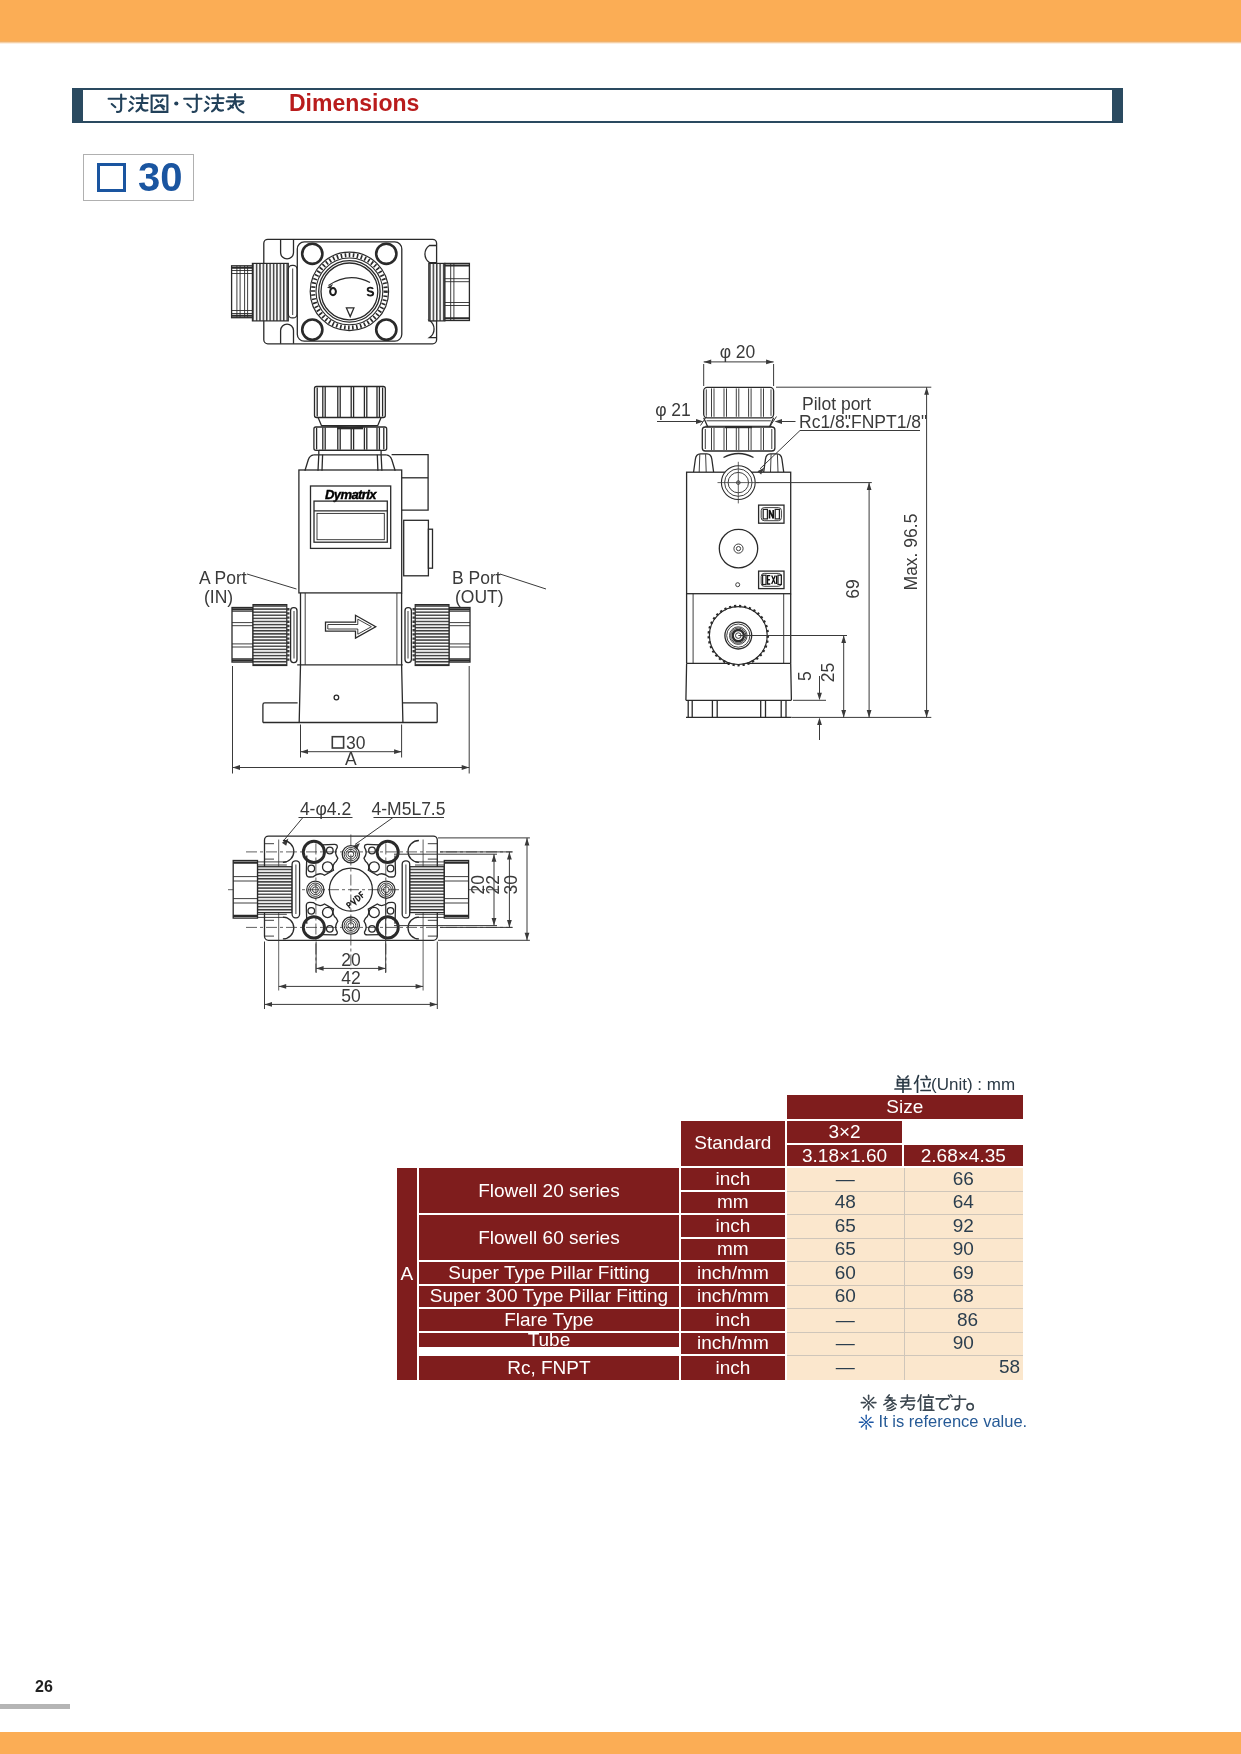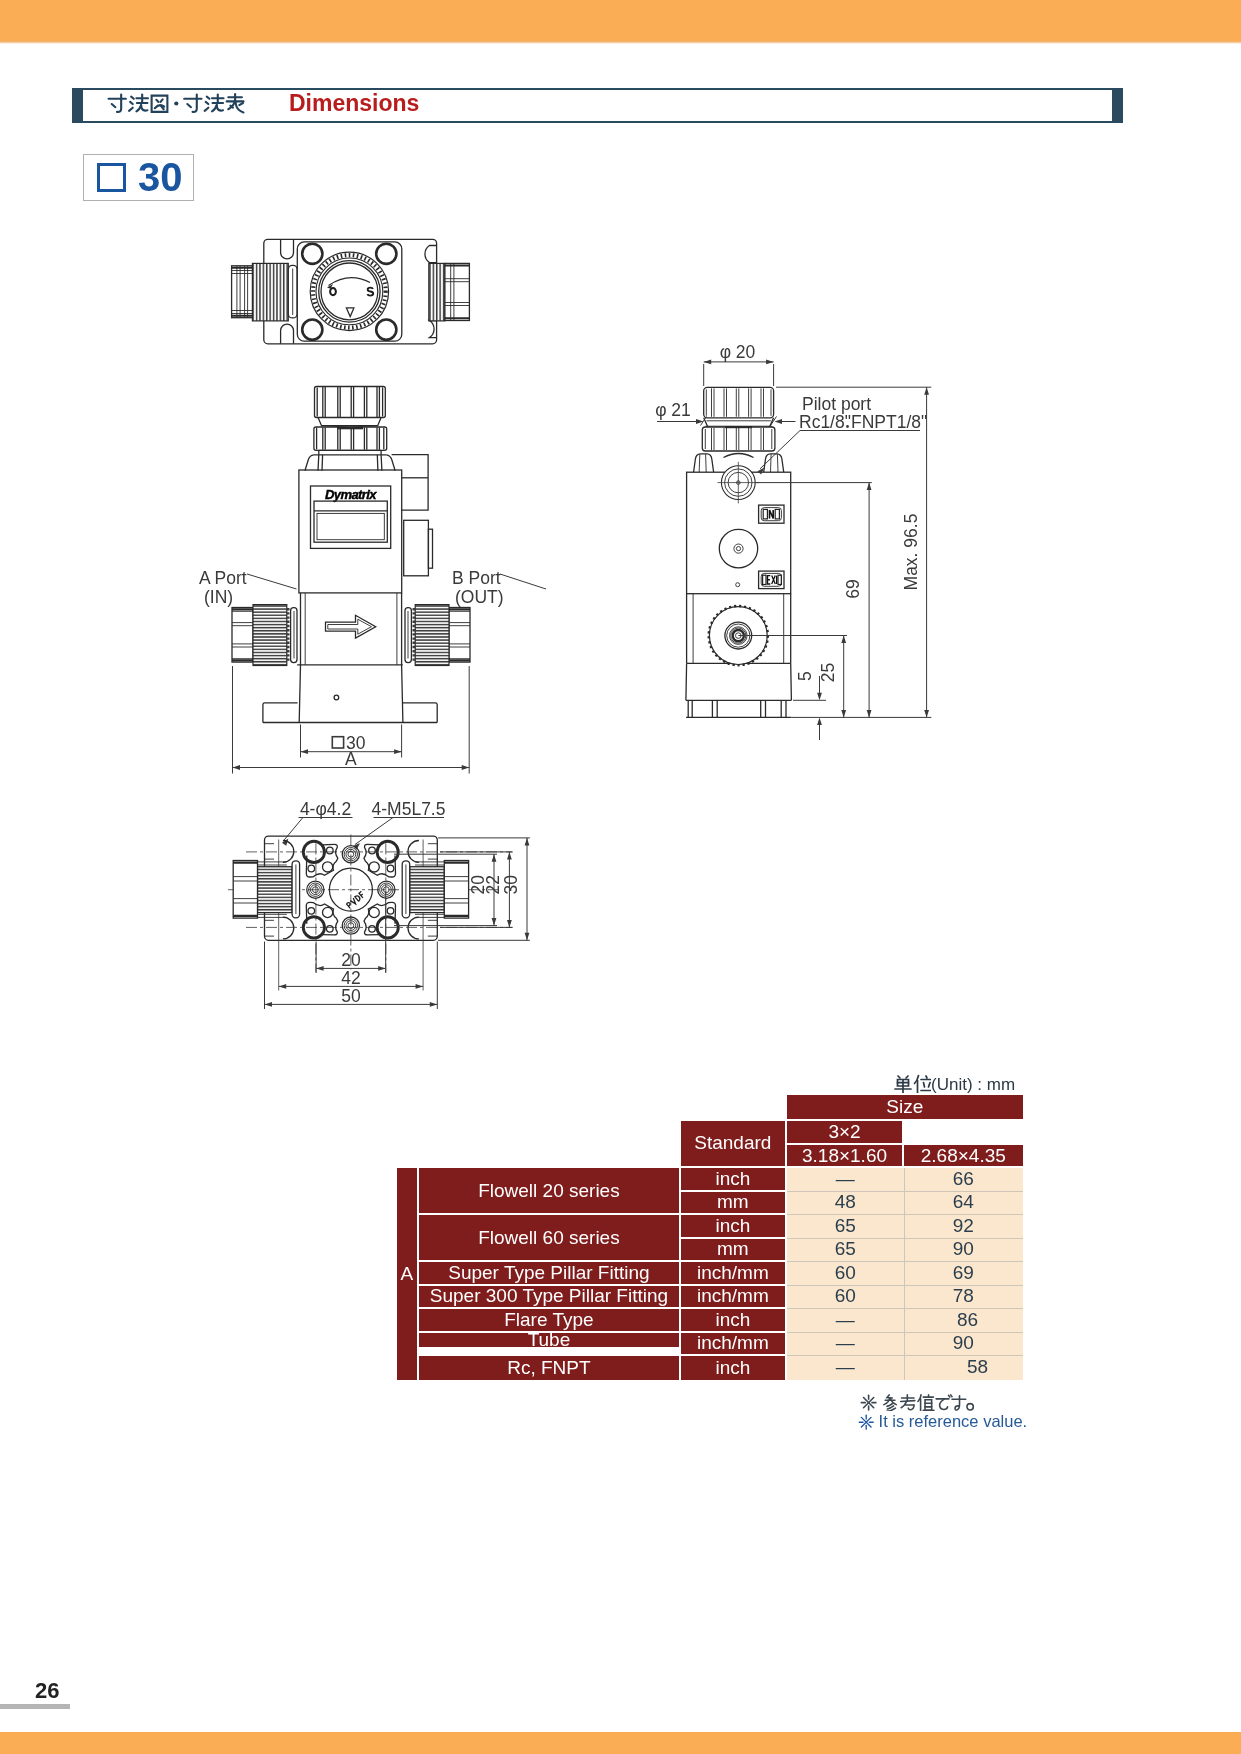--- a/index.html
+++ b/index.html
@@ -642,40 +642,40 @@
 <div class="cell cream" style="left:787px;top:1285.5px;width:116.5px;height:21.5px;background:none">60</div>
 <div class="cell cream" style="left:787px;top:1309px;width:116.5px;height:21.5px;background:none">—</div>
 <div class="cell cream" style="left:787px;top:1332.5px;width:116.5px;height:21.5px;background:none">—</div>
 <div class="cell cream" style="left:787px;top:1356px;width:116.5px;height:21.5px;background:none">—</div>
 
 <div class="cell cream" style="left:904px;top:1168px;width:118.6px;height:21.5px;background:none">66</div>
 <div class="cell cream" style="left:904px;top:1191.5px;width:118.6px;height:21.5px;background:none">64</div>
 <div class="cell cream" style="left:904px;top:1215px;width:118.6px;height:21.5px;background:none">92</div>
 <div class="cell cream" style="left:904px;top:1238.5px;width:118.6px;height:21.5px;background:none">90</div>
 <div class="cell cream" style="left:904px;top:1262px;width:118.6px;height:21.5px;background:none">69</div>
-<div class="cell cream" style="left:904px;top:1285.5px;width:118.6px;height:21.5px;background:none">78</div>
+<div class="cell cream" style="left:904px;top:1285.5px;width:118.6px;height:21.5px;background:none">68</div>
 <div class="cell cream" style="left:904px;top:1309px;width:127px;height:21.5px;background:none">86</div>
 <div class="cell cream" style="left:904px;top:1332.5px;width:118.6px;height:21.5px;background:none">90</div>
-<div class="cell cream" style="left:908px;top:1356px;width:139px;height:21.5px;background:none">58</div>
+<div class="cell cream" style="left:940px;top:1356px;width:139px;height:21.5px;background:none">58</div>
 
 <div class="abs" style="left:860px;top:1394px;width:180px;height:20px"><svg width="115" height="17" viewBox="0 0 130 19.2">
       <g stroke="#3c4750" stroke-width="1.8" fill="none" stroke-linecap="round">
         <use href="#k-kome"></use>
         <use href="#k-san" transform="translate(24,0)"></use>
         <use href="#k-kou" transform="translate(44,0)"></use>
         <use href="#k-chi" transform="translate(64,0)"></use>
         <use href="#k-de" transform="translate(84,0)"></use>
         <use href="#k-su" transform="translate(102,0)"></use>
         <use href="#k-maru" transform="translate(119,0)"></use>
       </g>
     </svg></div>
 
 <div class="abs" style="left:858px;top:1411.5px;width:190px;height:20px;color:#265a96;font-size:16.5px"><svg width="16" height="16" viewBox="0 0 19 19" style="vertical-align:-3px">
       <g stroke="#1c57a5" stroke-width="1.6" fill="none" stroke-linecap="round">
         <use href="#k-kome"></use>
       </g>
     </svg> It is reference value.</div>
 
-<div class="abs" style="left:35px;top:1678px;font-size:22px;font-weight:bold;color:#222">26</div>
+<div class="abs" style="left:35px;top:1678px;font-size:16px;font-weight:bold;color:#222">26</div>
 
 <div class="abs" style="left:0;top:1704px;width:70px;height:5px;background:#b5b5b5"></div>
 
 <div class="abs" style="left:0;top:1732px;width:1241px;height:22px;background:#fbad55"></div>
 
 </body></html>

